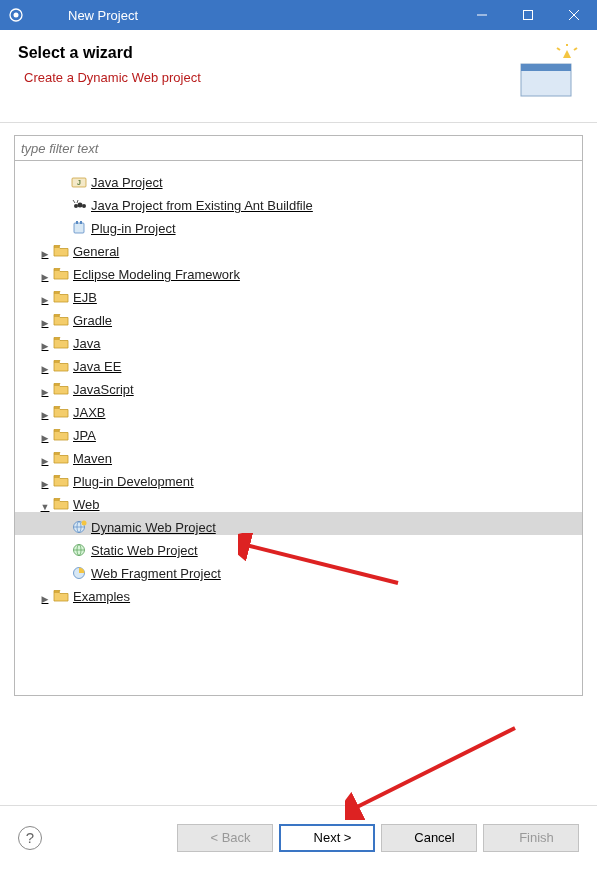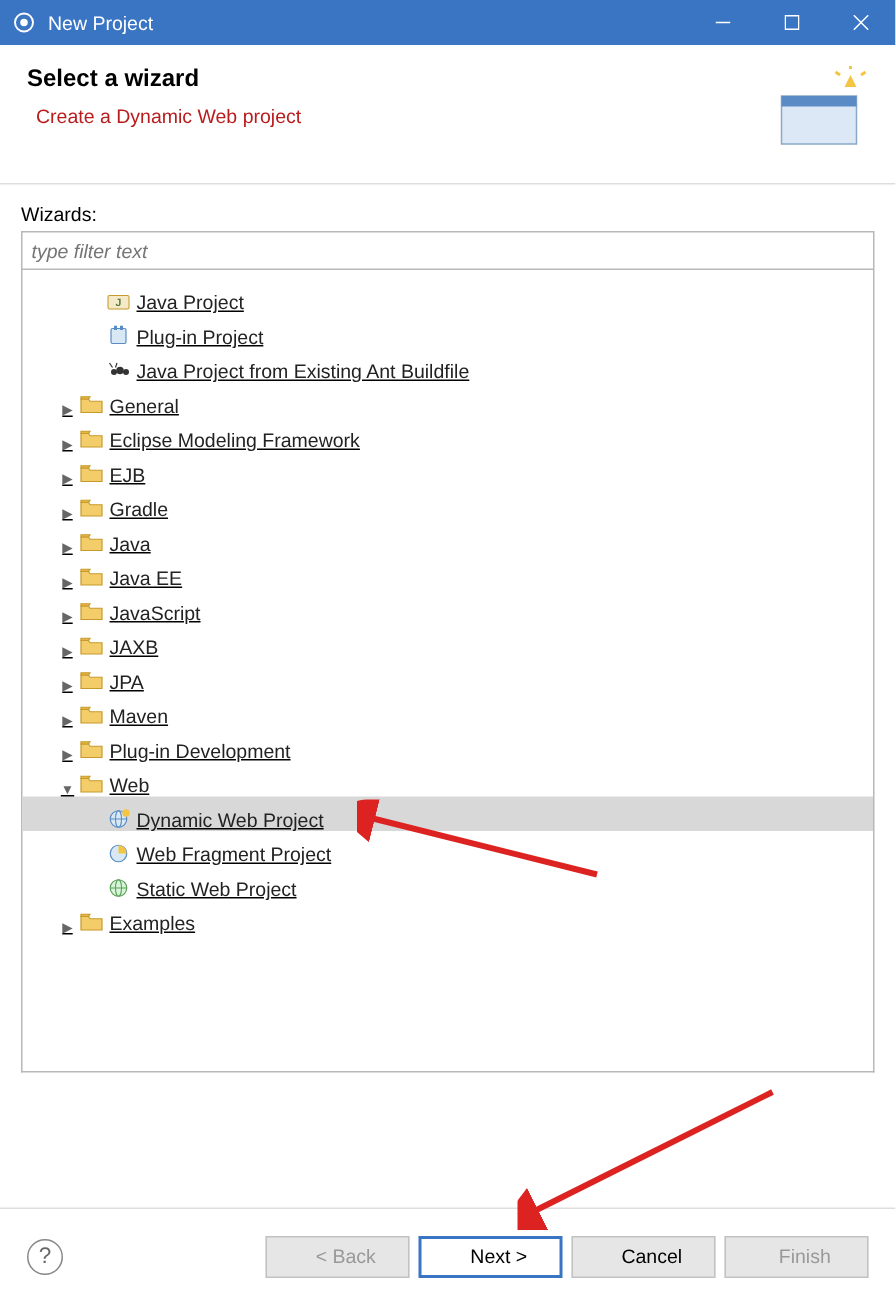--- a/index.html
+++ b/index.html
@@ -12,20 +12,21 @@
   overflow: hidden;
   position: relative;
 }
 .titlebar {
   background: #3a75c4;
   color: #fff;
   height: 30px;
   display: flex;
   align-items: center;
   padding: 0 0 0 8px;
+  gap: 36px;
 }
 .titlebar-icon {
   width: 16px; height: 16px;
   margin-right: 8px;
   display: flex; align-items: center; justify-content: center;
 }
 .titlebar-title { flex: 1; font-size: 13px; }
 .window-controls { display: flex; height: 100%; }
 .window-btn {
   width: 46px; height: 30px;
@@ -193,61 +194,60 @@
       <rect x="6" y="20" width="50" height="7" fill="#5a8bc4"></rect>
       <polygon points="52,6 56,14 48,14" fill="#f4c542"></polygon>
       <line x1="52" y1="2" x2="52" y2="0" stroke="#f4c542" stroke-width="2"></line>
       <line x1="45" y1="6" x2="42" y2="4" stroke="#f4c542" stroke-width="2"></line>
       <line x1="59" y1="6" x2="62" y2="4" stroke="#f4c542" stroke-width="2"></line>
     </svg>
   </div>
 </div>
 
 <div class="content">
-  <label class="wizards-label">Wizards:</label>
   <input class="filter-input" type="text" placeholder="type filter text" style="">
   <div class="tree-panel" id="tree-panel">
       <div class="tree-item">
         <span class="indent l2"></span>
         <span class="expander space">▶</span>
         <span class="item-icon">
           <svg width="16" height="14" viewBox="0 0 16 14">
             <rect x="1" y="3" width="14" height="9" rx="1" fill="#f4e9c8" stroke="#c69a2a" stroke-width="0.7"></rect>
             <text x="8" y="10" font-size="7" text-anchor="middle" fill="#5a7a3a" font-weight="bold">J</text>
           </svg>
         </span>
         <span class="item-label">Java Project</span>
-      </div>
-      <div class="tree-item">
-        <span class="indent l2"></span>
-        <span class="expander space">▶</span>
-        <span class="item-icon">
-          <svg width="16" height="14" viewBox="0 0 16 14">
-            <rect x="3" y="2" width="10" height="10" rx="1" fill="#d8e8f5" stroke="#5a8bc4" stroke-width="0.8"></rect>
-            <rect x="5" y="0" width="2" height="3" fill="#5a8bc4"></rect>
-            <rect x="9" y="0" width="2" height="3" fill="#5a8bc4"></rect>
-          </svg>
-        </span>
-        <span class="item-label">Plug-in Project</span>
       </div>
       <div class="tree-item">
         <span class="indent l2"></span>
         <span class="expander space">▶</span>
         <span class="item-icon">
           <svg width="16" height="14" viewBox="0 0 16 14">
             <circle cx="5" cy="8" r="2" fill="#333"></circle>
             <circle cx="9" cy="7" r="2.5" fill="#333"></circle>
             <circle cx="13" cy="8" r="2" fill="#333"></circle>
             <line x1="4" y1="5" x2="2" y2="2" stroke="#333" stroke-width="0.8"></line>
             <line x1="6" y1="5" x2="7" y2="2" stroke="#333" stroke-width="0.8"></line>
           </svg>
         </span>
         <span class="item-label">Java Project from Existing Ant Buildfile</span>
       </div>
       <div class="tree-item">
+        <span class="indent l2"></span>
+        <span class="expander space">▶</span>
+        <span class="item-icon">
+          <svg width="16" height="14" viewBox="0 0 16 14">
+            <rect x="3" y="2" width="10" height="10" rx="1" fill="#d8e8f5" stroke="#5a8bc4" stroke-width="0.8"></rect>
+            <rect x="5" y="0" width="2" height="3" fill="#5a8bc4"></rect>
+            <rect x="9" y="0" width="2" height="3" fill="#5a8bc4"></rect>
+          </svg>
+        </span>
+        <span class="item-label">Plug-in Project</span>
+      </div>
+      <div class="tree-item">
         <span class="indent l1"></span>
         <span class="expander">▶</span>
         <span class="item-icon">
           <svg width="16" height="14" viewBox="0 0 16 14">
             <path d="M1 3 L6 3 L7 4.5 L15 4.5 L15 12 L1 12 Z" fill="#f4cd6b" stroke="#c69a2a" stroke-width="0.8"></path>
             <path d="M1 3 L6 3 L7 1.5 L1 1.5 Z" fill="#e8b645" stroke="#c69a2a" stroke-width="0.8"></path>
           </svg>
         </span>
         <span class="item-label">General</span>
       </div>
@@ -383,37 +383,37 @@
             <circle cx="13" cy="3" r="2.5" fill="#f4c542"></circle>
           </svg>
         </span>
         <span class="item-label">Dynamic Web Project</span>
       </div>
       <div class="tree-item">
         <span class="indent l2"></span>
         <span class="expander space">▶</span>
         <span class="item-icon">
           <svg width="16" height="14" viewBox="0 0 16 14">
-            <circle cx="8" cy="7" r="5.5" fill="#d8e8f5" stroke="#5a8bc4" stroke-width="0.8"></circle>
-            <path d="M8 1.5 A5.5 5.5 0 0 1 13.5 7 L8 7 Z" fill="#f4c542"></path>
-          </svg>
-        </span>
-        <span class="item-label">Web Fragment Project</span>
-      </div>
-      <div class="tree-item">
-        <span class="indent l2"></span>
-        <span class="expander space">▶</span>
-        <span class="item-icon">
-          <svg width="16" height="14" viewBox="0 0 16 14">
             <circle cx="8" cy="7" r="5.5" fill="#d8f5d8" stroke="#5aa05a" stroke-width="0.8"></circle>
             <ellipse cx="8" cy="7" rx="2" ry="5.5" fill="none" stroke="#5aa05a" stroke-width="0.7"></ellipse>
             <line x1="2.5" y1="7" x2="13.5" y2="7" stroke="#5aa05a" stroke-width="0.7"></line>
           </svg>
         </span>
         <span class="item-label">Static Web Project</span>
+      </div>
+      <div class="tree-item">
+        <span class="indent l2"></span>
+        <span class="expander space">▶</span>
+        <span class="item-icon">
+          <svg width="16" height="14" viewBox="0 0 16 14">
+            <circle cx="8" cy="7" r="5.5" fill="#d8e8f5" stroke="#5a8bc4" stroke-width="0.8"></circle>
+            <path d="M8 1.5 A5.5 5.5 0 0 1 13.5 7 L8 7 Z" fill="#f4c542"></path>
+          </svg>
+        </span>
+        <span class="item-label">Web Fragment Project</span>
       </div>
       <div class="tree-item">
         <span class="indent l1"></span>
         <span class="expander">▶</span>
         <span class="item-icon">
           <svg width="16" height="14" viewBox="0 0 16 14">
             <path d="M1 3 L6 3 L7 4.5 L15 4.5 L15 12 L1 12 Z" fill="#f4cd6b" stroke="#c69a2a" stroke-width="0.8"></path>
             <path d="M1 3 L6 3 L7 1.5 L1 1.5 Z" fill="#e8b645" stroke="#c69a2a" stroke-width="0.8"></path>
           </svg>
         </span>

